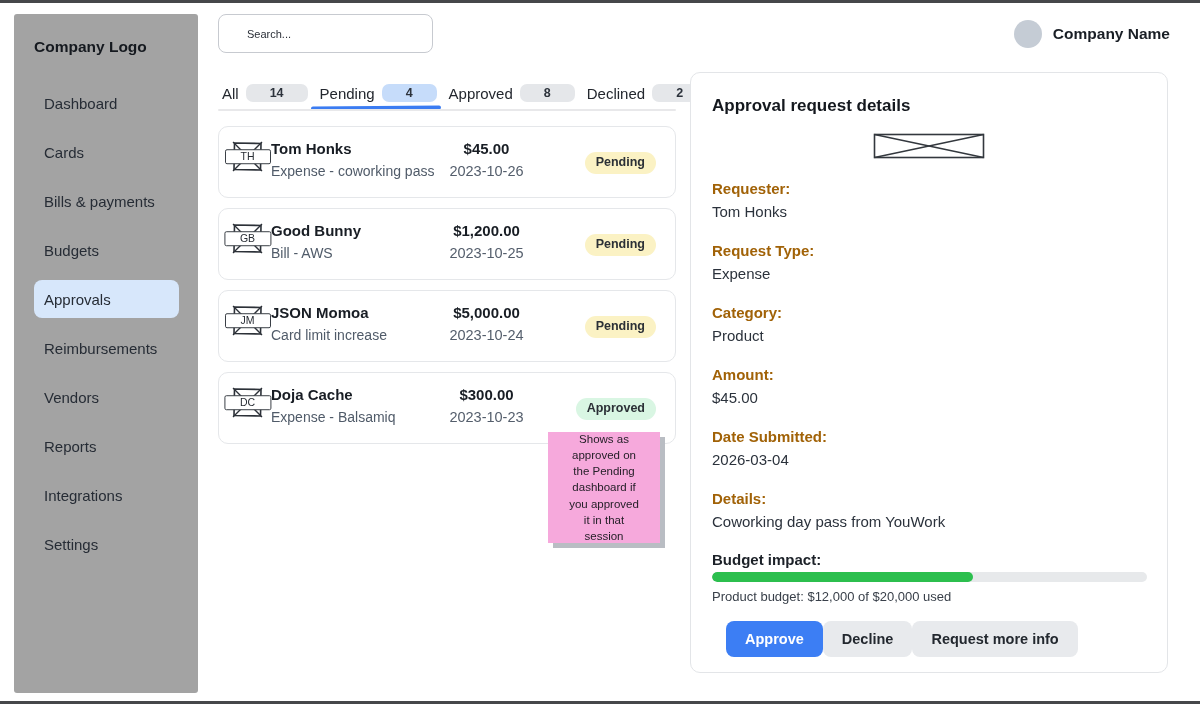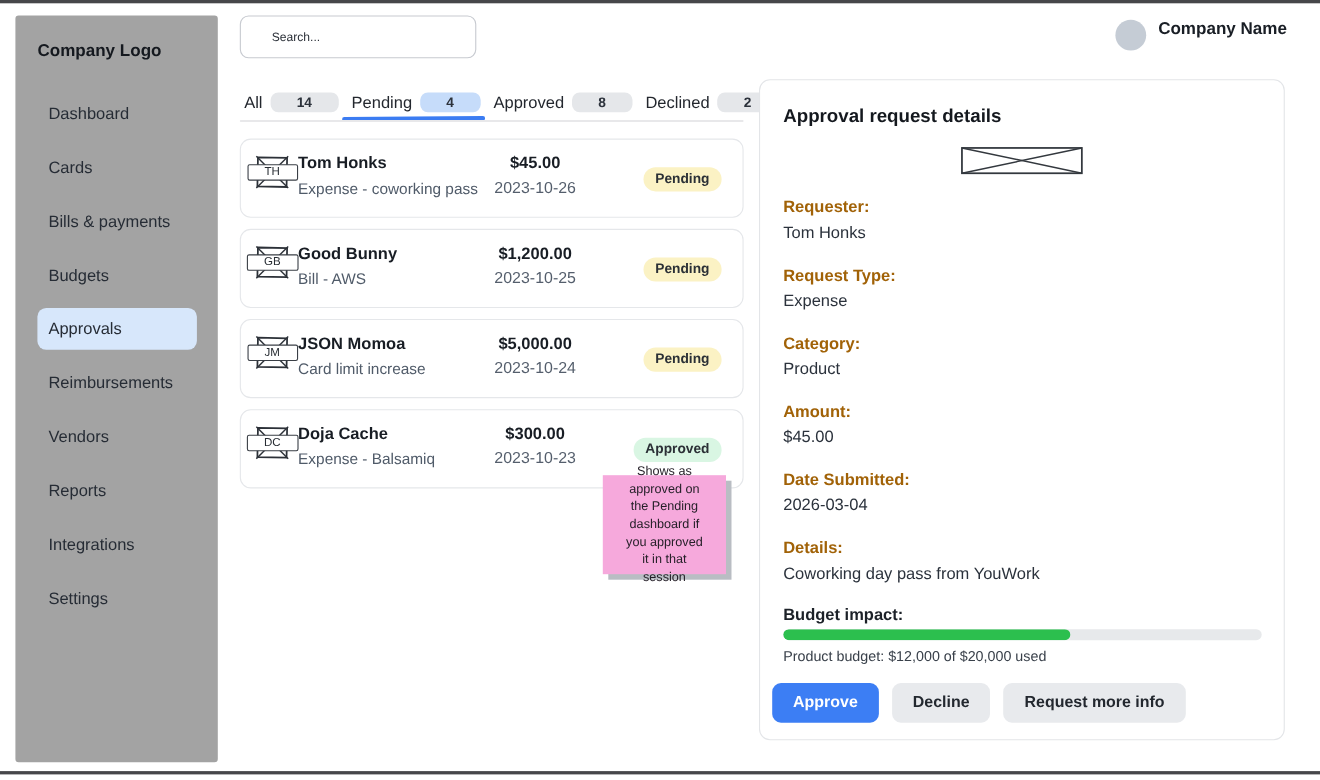--- a/index.html
+++ b/index.html
@@ -18,21 +18,21 @@
   .nav{position:absolute;left:20px;top:70px;width:145px}
   .nav-item{height:38px;margin-bottom:11px;display:flex;align-items:center;padding-left:10px;
     border-radius:8px;font-size:15px;color:#262c35;cursor:pointer}
   .nav-item.active{background:#d7e7fb}
 
   
   .search{position:absolute;left:218px;top:14px;width:215px;height:39px;border:1.5px solid #c7cad0;
     border-radius:8px;font-size:11px;padding:0 28px;color:#21262e;box-sizing:border-box;background:#fff;outline:none;
     font-family:"Liberation Sans", sans-serif}
   .search::placeholder{color:#2b3038;opacity:1}
-  .profile{position:absolute;right:30px;top:18px;height:32px;display:flex;align-items:flex-start;gap:11px;cursor:pointer}
+  .profile{position:absolute;right:30px;top:18px;height:32px;display:flex;align-items:center;gap:11px;cursor:pointer}
   .avatar{width:28px;height:28px;border-radius:50%;background:#c5ccd5}
   .company-name{font-size:15.5px;font-weight:bold;color:#191e25;white-space:nowrap}
 
   
   .tabs{position:absolute;left:222px;top:82px;display:flex;gap:12px;align-items:center}
   .tab{display:flex;align-items:center;gap:7px;font-size:15px;color:#23272e;position:relative;cursor:pointer;height:22px}
   .count{background:#e5e7ea;border-radius:7px;padding:2px 24px;font-size:12.5px;font-weight:bold;color:#2c323b}
   .tab.active .count{background:#c6dcfa}
   .tab.active::after{content:"";position:absolute;left:-9px;right:-4px;top:24px;height:3.5px;background:#3b7cf2;border-radius:3px;transform:rotate(-0.4deg)}
   .tabs-divider{position:absolute;left:218px;top:109px;width:458px;height:2px;background:#e8e8ea;border-radius:2px}
@@ -47,38 +47,38 @@
     border:1px solid #3a3f46;border-radius:2px;font-size:10.5px;color:#272c33;padding:1px 15px;line-height:1.1}
   .card-name{position:absolute;left:52px;top:13px;font-size:15px;font-weight:bold;color:#181d24}
   .card-sub{position:absolute;left:52px;top:36px;font-size:14px;color:#505b69}
   .card-amount{position:absolute;left:180px;width:175px;top:13px;text-align:center;font-size:15px;font-weight:bold;color:#181d24}
   .card-date{position:absolute;left:180px;width:175px;top:36px;text-align:center;font-size:14.5px;color:#545e6c}
   .badge{position:absolute;right:19px;top:25px;font-size:12.5px;font-weight:bold;color:#2b3036;padding:4px 11px;border-radius:11px;line-height:1.1}
   .badge.pending{background:#fbf2c4}
   .badge.approved{background:#d9f6e3}
 
   
-  .sticky{position:absolute;left:548px;top:432px;width:112px;height:90px;background:#f6a9dc;
+  .sticky{position:absolute;left:548px;top:432px;width:112px;height:111px;background:#f6a9dc;
     box-shadow:5px 5px 0 0 #b9bdc3;z-index:5;display:flex;align-items:center;justify-content:center;
     text-align:center;font-size:11.5px;color:#262029;padding:19px;box-sizing:border-box;line-height:1.4}
 
   
   .panel{position:absolute;left:690px;top:72px;width:478px;height:601px;border:1.5px solid #e3e5e8;
     border-radius:10px;background:#fff;box-sizing:border-box}
   .panel-title{position:absolute;left:21px;top:23px;font-size:17px;font-weight:bold;color:#14181e}
   .panel-img{position:absolute;left:50%;transform:translateX(-50%);top:60px;width:112px;height:26px}
   .field{position:absolute;left:21px;width:430px}
   .field.f0{top:107px}.field.f1{top:169px}.field.f2{top:231px}.field.f3{top:293px}.field.f4{top:355px}.field.f5{top:417px}
   .field-label{font-size:15px;font-weight:bold;color:#a16207;margin-bottom:6px}
   .field-value{font-size:15px;color:#2b323c}
   .budget-label{position:absolute;left:21px;top:478px;font-size:15px;font-weight:bold;color:#1c2128}
   .progress{position:absolute;left:21px;top:499px;width:435px;height:10px;background:#e7e9eb;border-radius:6px;overflow:hidden}
   .progress-fill{height:100%;background:#2cbf4e;border-radius:6px}
   .budget-caption{position:absolute;left:21px;top:516px;font-size:13px;color:#39404a}
-  .actions{position:absolute;left:11px;top:548px;display:flex;gap:12px}
+  .actions{position:absolute;left:35px;top:548px;display:flex;}
   .btn{height:36px;border-radius:8px;font-size:14.5px;font-weight:bold;display:flex;align-items:center;
     padding:0 19px;border:none;cursor:pointer;font-family:"Liberation Sans", sans-serif;white-space:nowrap}
   .btn.primary{background:#3c7ef4;color:#ffffff}
   .btn.secondary{background:#e8eaed;color:#23282f}
 </style>
 </head>
 <body>
 
 <div class="frame-line frame-top"></div>
 <div class="frame-line frame-bottom"></div>

